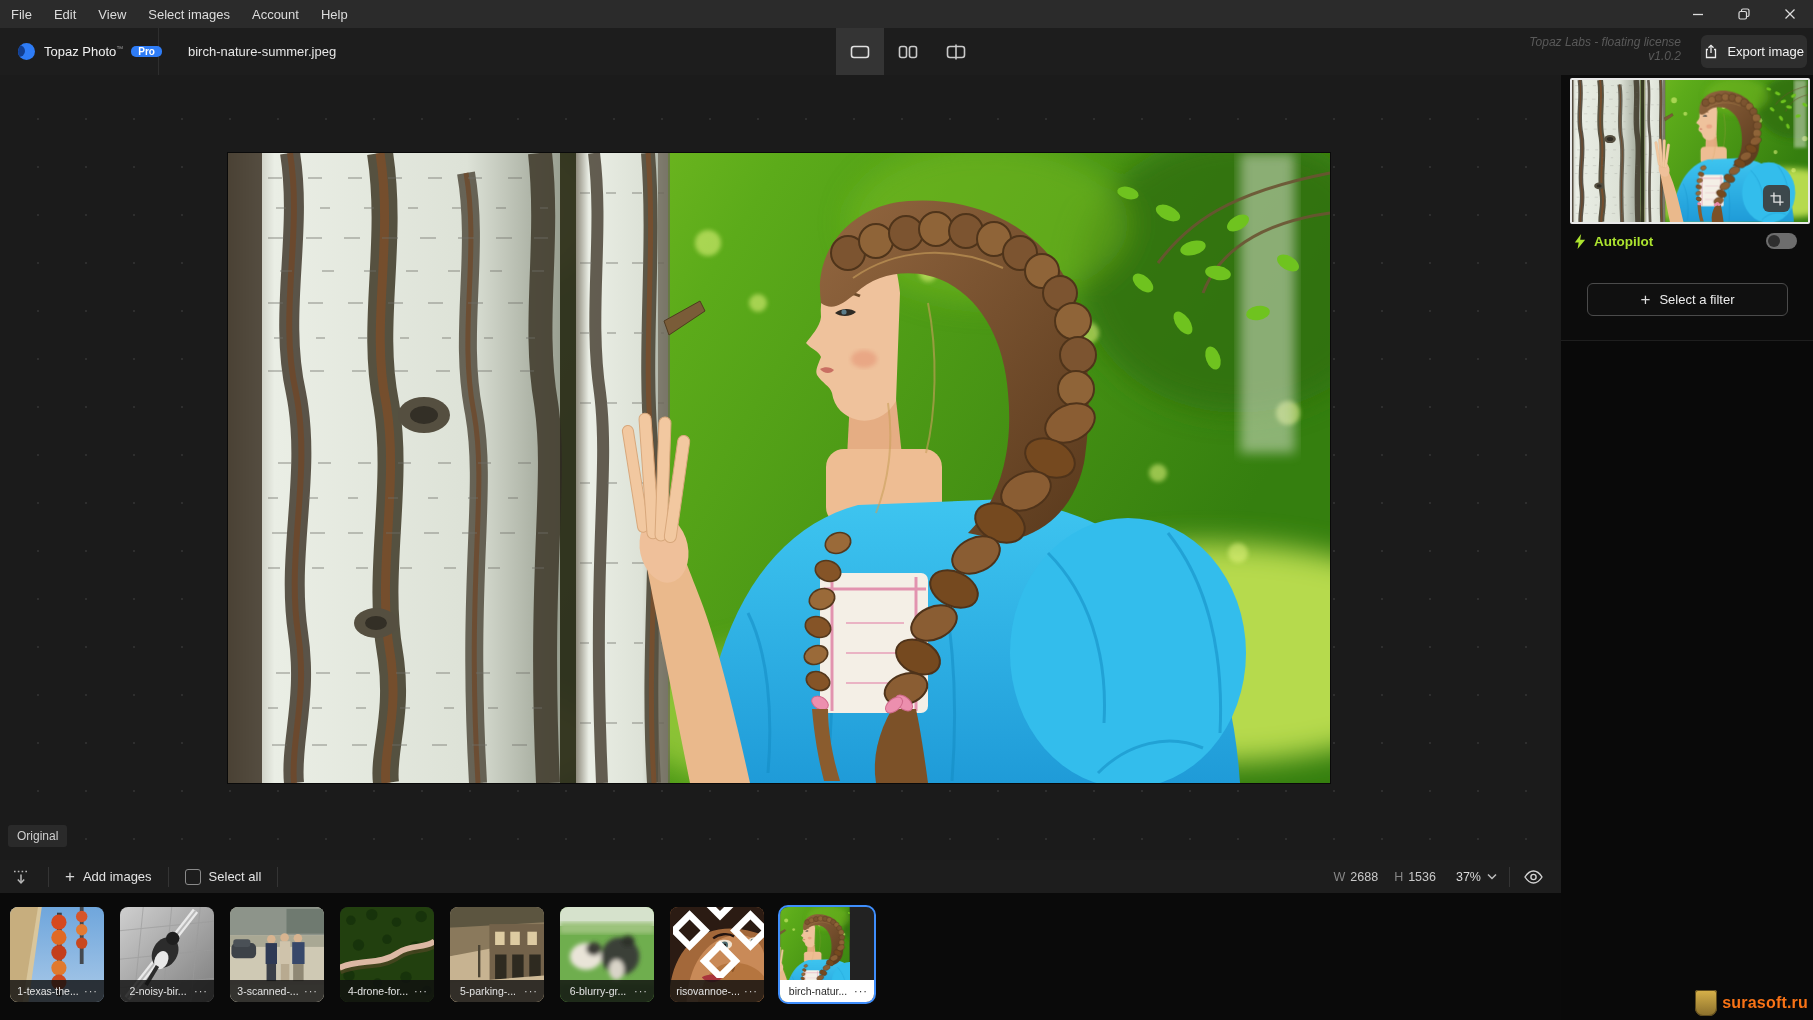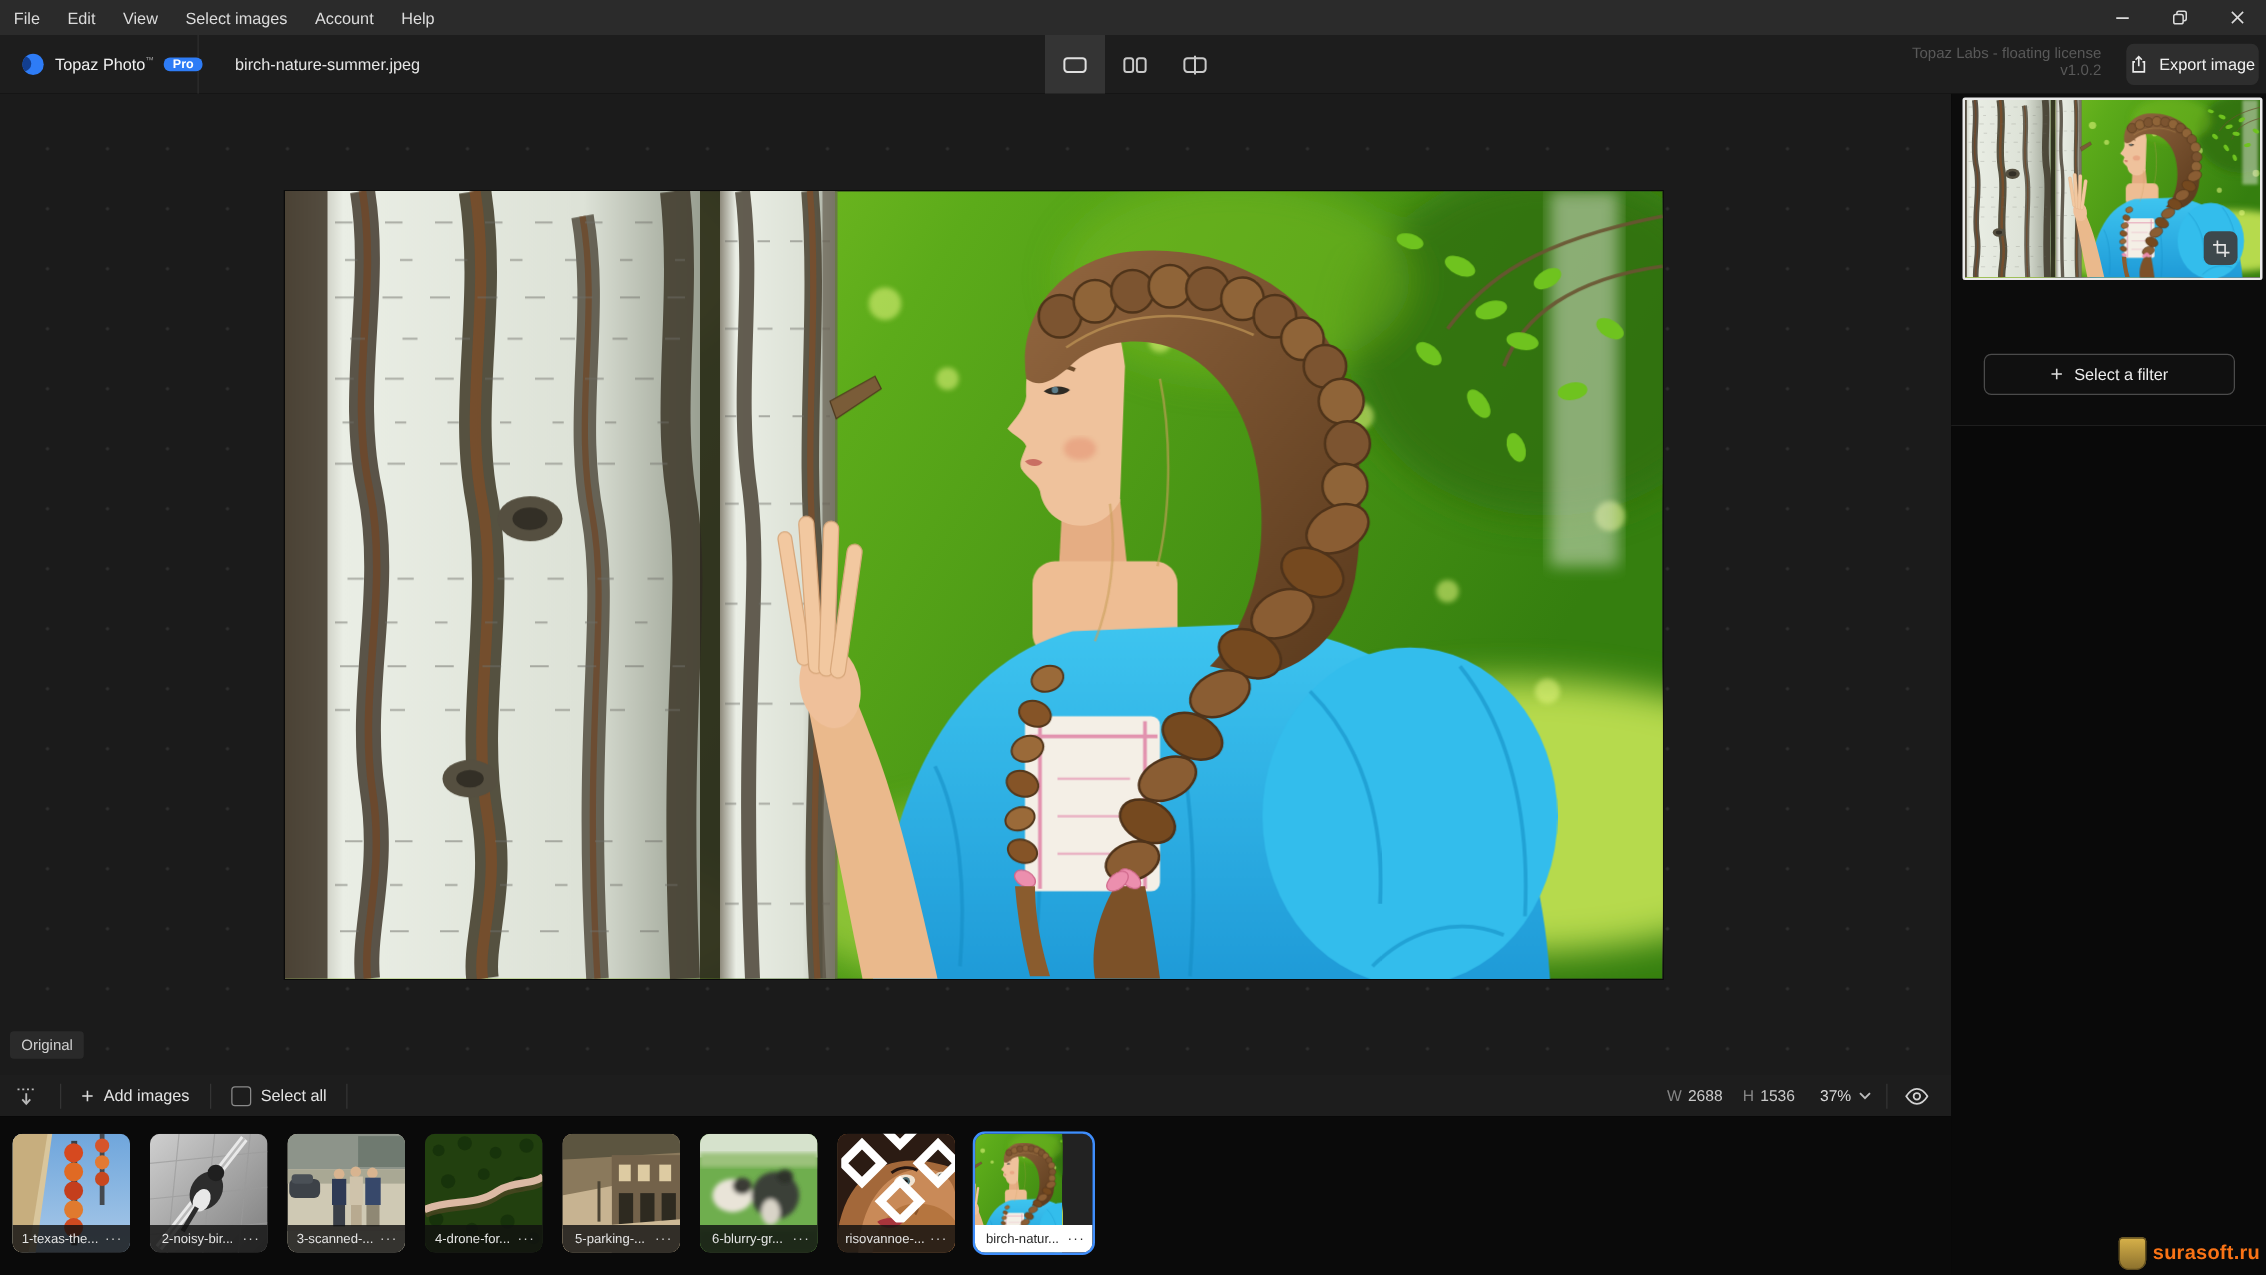--- a/index.html
+++ b/index.html
@@ -19,21 +19,21 @@
   #logo-section{left:0;top:0;width:159px;height:47px;border-right:1px solid #2e2e2e;display:flex;align-items:center;padding-left:18px;box-sizing:border-box;}
   #logo-mark{width:17px;height:17px;border-radius:50%;background:#2e7cf6;position:relative;overflow:hidden;flex:none;}
   #logo-mark:before{content:"";position:absolute;left:-5px;top:2px;width:12px;height:12px;border-radius:50%;background:#123e8f;}
   #app-name{font-size:13px;color:#f0f0f0;margin-left:9px;white-space:nowrap;}
   #app-name sup{font-size:7px;color:#9a9a9a;}
   #pro-badge{margin-left:8px;background:#2e7cf6;color:#fff;font-size:10px;font-weight:bold;border-radius:5px;padding:0 7px;}
   #filename{left:188px;top:0;height:47px;display:flex;align-items:center;font-size:13px;color:#e6e6e6;}
   #view-modes{left:836px;top:0;height:47px;display:flex;}
   .view-seg{width:48px;height:47px;display:flex;align-items:center;justify-content:center;}
   .view-seg.active{background:#343434;}
-  #license-block{right:132px;top:7px;text-align:right;color:#595959;font-size:12px;line-height:14px;}
+  #license-block{right:132px;top:7px;text-align:right;font-style:italic;color:#595959;font-size:12px;line-height:14px;}
   #export-btn{right:6px;top:7px;height:33px;background:#2e2e2e;border-radius:6px;display:flex;align-items:center;padding:0 3px;gap:9px;}
   #export-btn span{font-size:13px;color:#f2f2f2;}
 
   
   #canvas{left:0;top:75px;width:1561px;height:785px;background:#1b1b1b;
     background-image:radial-gradient(circle,#2e2e2e 1.1px,rgba(0,0,0,0) 1.5px);
     background-size:48px 48px;background-position:14px 20px;}
   #main-image{left:228px;top:78px;width:1102px;height:630px;box-shadow:0 0 0 1px rgba(0,0,0,.6);}
   #main-image svg{display:block;width:1102px;height:630px;}
   #original-chip{left:8px;top:750px;background:rgba(43,43,43,.92);color:#cfcfcf;font-size:12px;padding:4px 9px;border-radius:3px;}
@@ -388,20 +388,29 @@
     <svg viewBox="0 0 1102 630" preserveAspectRatio="xMidYMid slice">
         <use href="#birch-art"></use>
       </svg>
   </div>
   <div id="crop-btn" class="abs">
     <svg width="14" height="14" viewBox="0 0 16 16" fill="none" stroke="#e4e4e4" stroke-width="1.5">
       <path d="M4.5,0.5 V11.5 H15.5"></path>
         <path d="M0.5,4.5 H11.5 V15.5"></path>
     </svg>
   </div>
+  <div id="autopilot-row" class="abs">
+    <svg width="12" height="15" viewBox="0 0 12 16">
+        <path d="M7.2,0 L0.5,9 H4.6 L3.4,16 L11.5,6 H6.2 Z" fill="#ace32f"></path>
+      </svg>
+    <span id="autopilot-label">Autopilot</span>
+    <div id="autopilot-toggle">
+        <div class="knob"></div>
+      </div>
+  </div>
   <div id="select-filter-btn" class="abs">
     <span class="plus">+</span>
     <span>Select a filter</span>
   </div>
   <div id="panel-divider" class="abs"></div>
   <div id="panel-lower" class="abs"></div>
   <div id="watermark" class="abs">
     <div class="emblem"></div>
     <span>surasoft.ru</span>
   </div>

